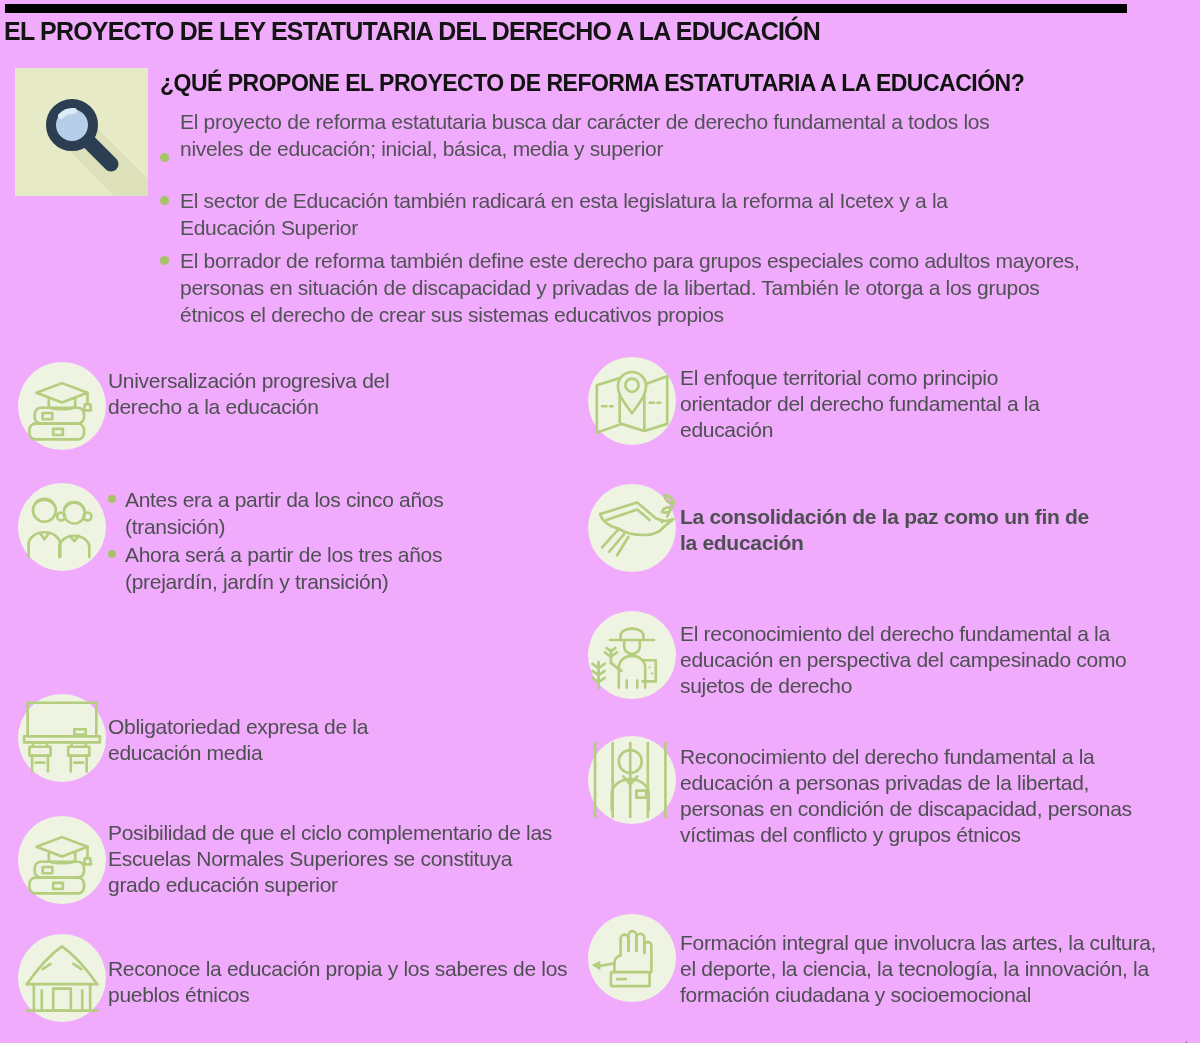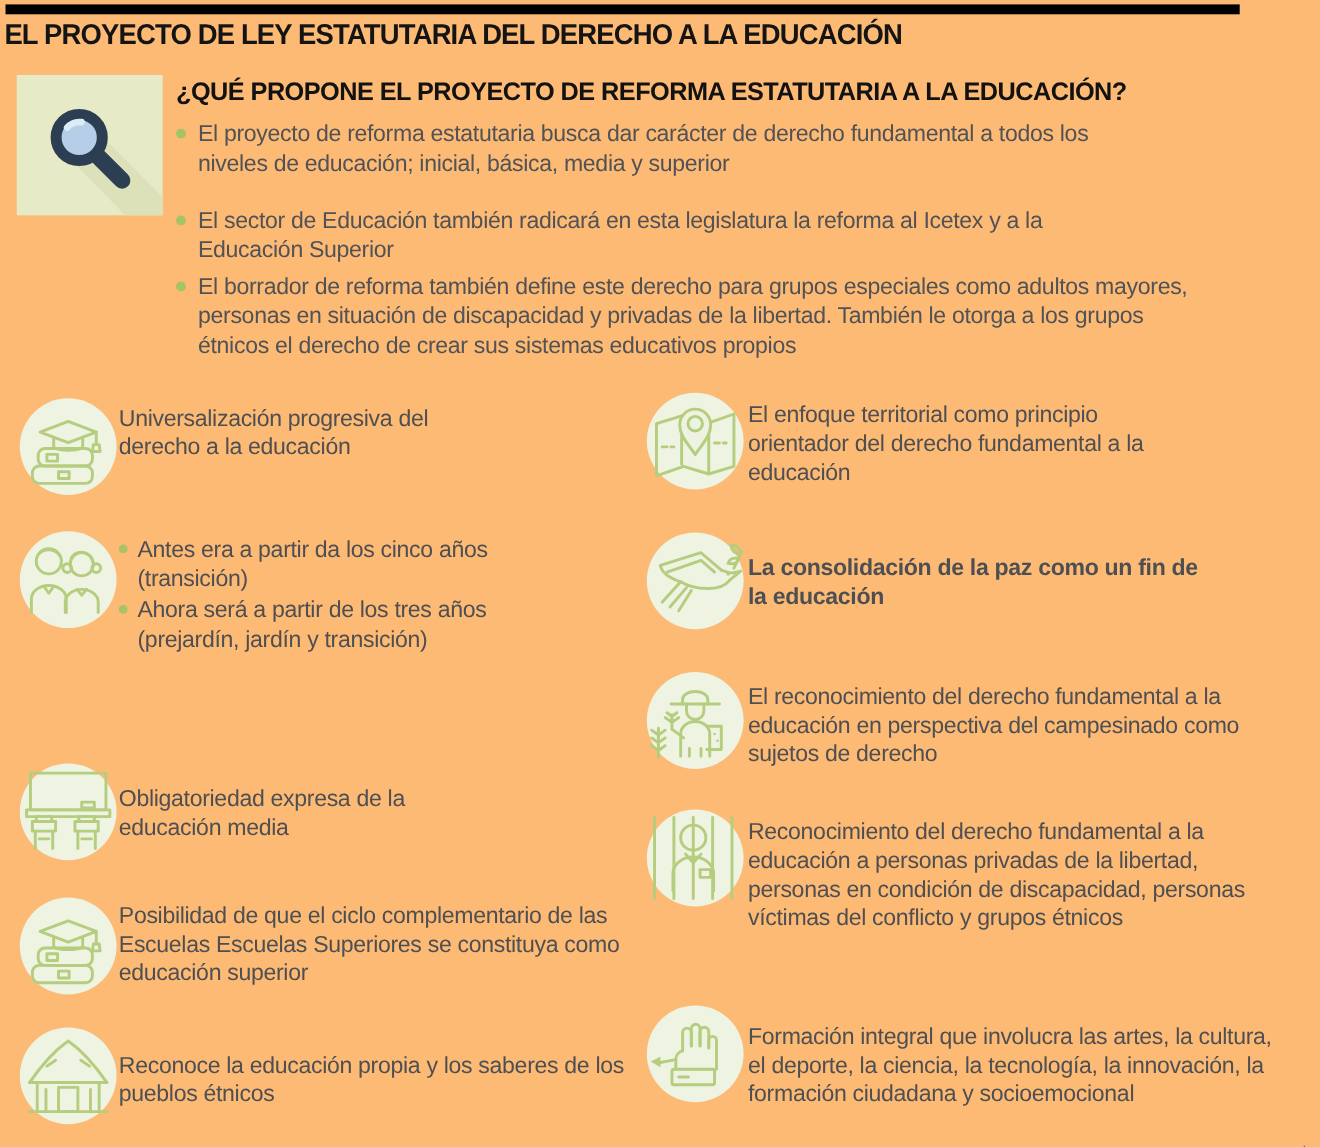--- a/index.html
+++ b/index.html
@@ -1,31 +1,31 @@
 <!DOCTYPE html>
 <html><head>
 <meta charset="utf-8">
 <style>
   html,body{margin:0;padding:0;background:#ffffff;}
   body{width:1200px;height:1043px;font-family:"Liberation Sans",sans-serif;}
-  .canvas{position:relative;width:1200px;height:1043px;background:#fdba74;overflow:hidden;}
+  .canvas{position:relative;width:1200px;height:1043px;background:#f0abfc;overflow:hidden;}
 
   .topbar{position:absolute;left:5px;top:4px;width:1122px;height:9px;background:#000;}
   .main-title{position:absolute;left:4px;top:16px;font-size:26px;font-weight:bold;color:#141414;
     letter-spacing:-0.8px;transform:scaleX(0.96);transform-origin:left top;white-space:nowrap;}
 
   .header-box{position:absolute;left:15px;top:68px;width:133px;height:128px;}
 
   .question{position:absolute;left:160px;top:70px;width:1000px;font-size:23px;font-weight:bold;
     color:#121212;letter-spacing:-0.5px;}
 
   .bullet{position:absolute;left:160px;display:flex;gap:11px;}
   .bullet .dot{flex:0 0 auto;width:9px;height:9px;border-radius:50%;background:#a6c365;margin-top:9px;}
   .bullet .btxt{font-size:21px;line-height:27px;color:#515256;letter-spacing:-0.3px;}
-  .b1{top:108px;} .b1 .btxt{max-width:810px;}
+  .b1{top:108px;align-items:flex-end;} .b1 .btxt{max-width:810px;}
   .b2{top:187px;} .b2 .btxt{max-width:840px;}
   .b3{top:247px;} .b3 .btxt{max-width:905px;}
 
   .item{position:absolute;}
   .icon-circle{position:absolute;left:0;top:0;width:88px;height:88px;border-radius:50%;background:#eef3e2;}
   .icon-circle svg{position:absolute;left:0;top:0;width:88px;height:88px;overflow:visible;}
   .ic g, .ic path, .ic rect, .ic circle{stroke:#b5cd7e;stroke-width:3;fill:none;stroke-linecap:round;stroke-linejoin:round;}
   .ic .fil{fill:#b5cd7e;stroke:none;}
   .ic .bgfil{fill:#edf3e0;}
   .item-body{position:absolute;}
@@ -143,21 +143,21 @@
           <rect x="40" y="76" width="11" height="7"></rect>
         <rect x="19" y="52" width="56" height="18" rx="7"></rect>
           <rect x="28" y="58" width="11" height="7"></rect>
         <path d="M21 35 L50 24 L79 35 L50 46 Z"></path>
         <path d="M35 42 v8 c0 5 30 5 30 0 v-8"></path>
         <path d="M79 35 v13"></path>
           <path d="M76 48 h6 l1 7 h-8 z"></path>
       </svg>
     </div>
     <div class="item-body" style="left:90px;top:4px;width:460px;">
-      <div class="item-text">Posibilidad de que el ciclo complementario de las Escuelas Escuelas Superiores se constituya como educación superior</div>
+      <div class="item-text">Posibilidad de que el ciclo complementario de las Escuelas Normales Superiores se constituya grado educación superior</div>
     </div>
   </div>
 
   <div class="item" style="left:18px;top:934px;">
     <div class="icon-circle">
       <svg class="ic" viewBox="0 0 100 100">
         <path d="M10 57 Q30 28 50 14 Q70 28 90 57"></path>
         <path d="M10 57 H90"></path>
         <path d="M18 57 V87 M82 57 V87"></path>
         <path d="M10 87 H90"></path>

